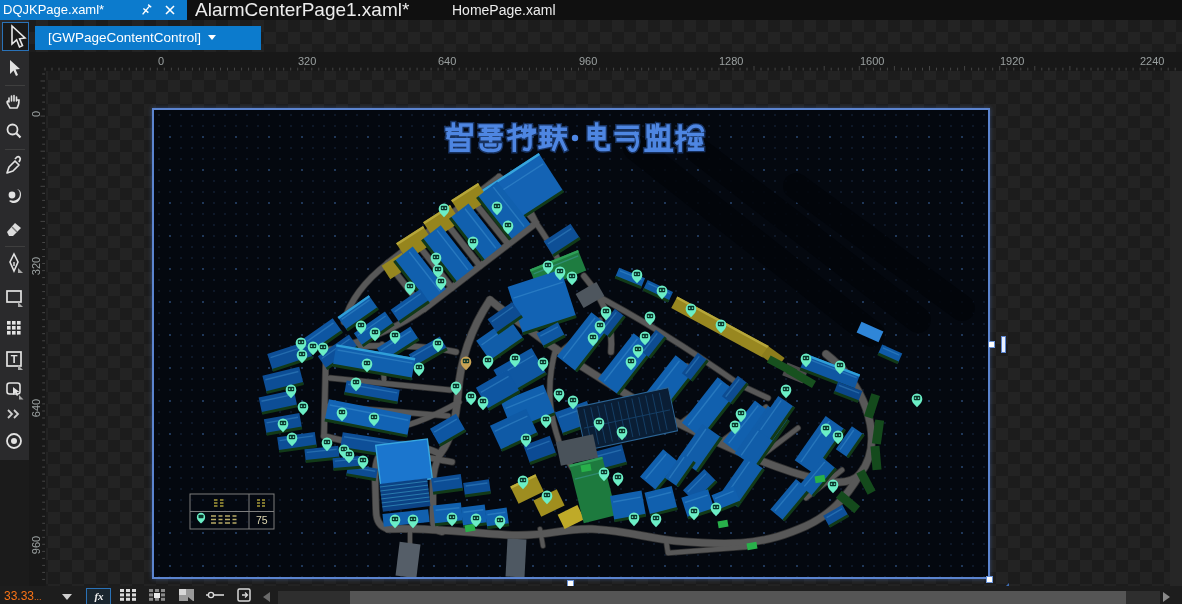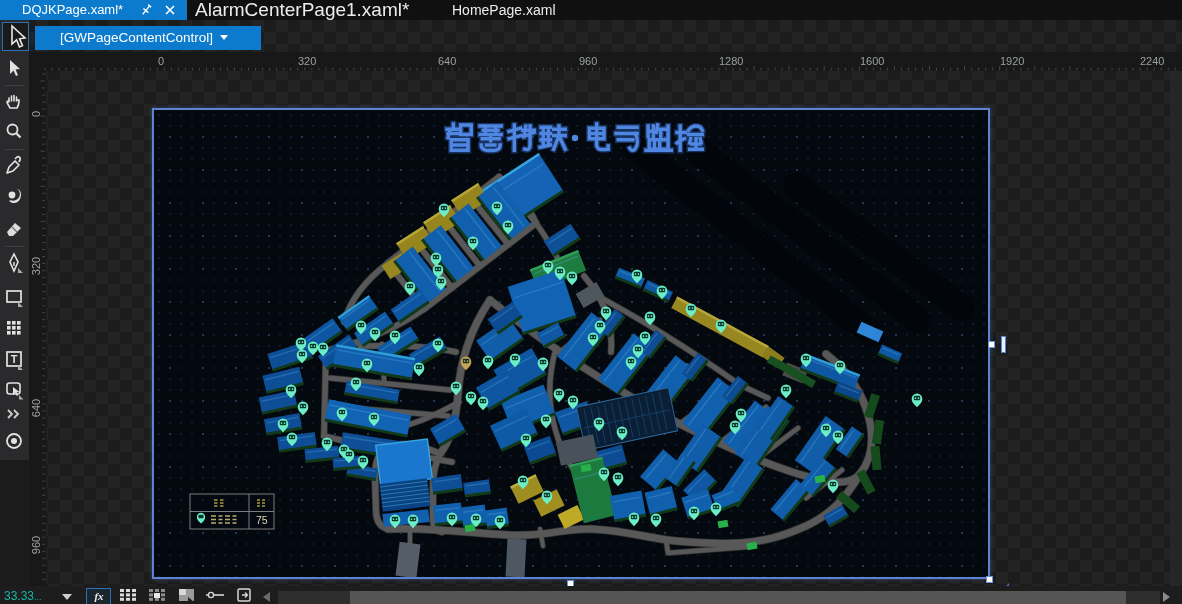--- a/index.html
+++ b/index.html
@@ -5,37 +5,37 @@
 .abs{position:absolute}
 .checks{background-color:#1c1c1c;background-image:linear-gradient(45deg,#232323 25%,transparent 25%,transparent 75%,#232323 75%),linear-gradient(45deg,#232323 25%,transparent 25%,transparent 75%,#232323 75%);background-size:24px 24px;background-position:0 0,12px 12px;}
 .ti{position:absolute;left:3px}
 </style></head>
 <body>
 
 <div class="abs checks" style="left:0;top:20px;width:1182px;height:566px"></div>
 
 <div class="abs" style="left:0;top:0;width:1182px;height:20px;background:#101010"></div>
 
-<div class="abs" style="left:0;top:0;width:187px;height:20px;background:#0c7bcd;color:#fff;font-size:13px;line-height:20px;padding-left:22px">DQJKPage.xaml*</div>
+<div class="abs" style="left:0;top:0;width:187px;height:20px;background:#0c7bcd;color:#fff;font-size:13px;line-height:20px;padding-left:3px">DQJKPage.xaml*</div>
 
 <svg class="abs" style="left:139px;top:3px" width="14" height="14" viewBox="0 0 14 14">
     <g transform="rotate(40 7 7)">
       <path d="M5.2,1.5 h4 M7.2,1.5 v5.5 M4,7.5 h6.5 M7.2,7.5 v5" stroke="#fff" stroke-width="1.4" fill="none"></path>
     </g>
   </svg>
 
 <svg class="abs" style="left:163px;top:3px" width="14" height="14" viewBox="0 0 14 14">
     <path d="M3,3 L11,11 M11,3 L3,11" stroke="#fff" stroke-width="1.6"></path>
   </svg>
 
 <div class="abs" style="left:195px;top:0;height:20px;color:#ececec;font-size:19px;line-height:20px">AlarmCenterPage1.xaml*</div>
 
 <div class="abs" style="left:452px;top:0;height:20px;color:#ececec;font-size:14px;line-height:20px">HomePage.xaml</div>
 
-<div class="abs" style="left:35px;top:26px;width:226px;height:24px;background:#0c7bcd;color:#fff;font-size:13.5px;line-height:24px;padding-left:25px">[GWPageContentControl] <span style="display:inline-block;margin-left:3px;vertical-align:2px;width:0;height:0;border-left:4px solid transparent;border-right:4px solid transparent;border-top:5px solid #fff"></span></div>
+<div class="abs" style="left:35px;top:26px;width:226px;height:24px;background:#0c7bcd;color:#fff;font-size:13.5px;line-height:24px;padding-left:13px">[GWPageContentControl] <span style="display:inline-block;margin-left:3px;vertical-align:2px;width:0;height:0;border-left:4px solid transparent;border-right:4px solid transparent;border-top:5px solid #fff"></span></div>
 
 <div class="abs" style="left:0;top:20px;width:29px;height:440px;background:#2a2a2c"></div>
 <div class="abs" style="left:0;top:460px;width:29px;height:126px;background:#1b1b1b"></div>
 
 <div class="abs" style="left:2px;top:22px;width:27px;height:29px;background:#1a1a1a;border:1px solid #2a72b8"></div>
 <svg class="abs" style="left:5px;top:24px" width="24" height="26" viewBox="0 0 24 26">
     <path d="M7,2 L7,20 L11.6,15.8 L14.5,23 L17.5,21.6 L14.6,14.8 L20,14 Z" fill="none" stroke="#e8e8e8" stroke-width="1.6"></path>
   </svg>
 <svg class="ti" style="top:57px" width="22" height="22" viewBox="0 0 22 22">
     <path d="M7,3 L7,17 L10.5,13.5 L13,19 L15,18 L12.6,12.6 L17,12 Z" fill="#e2e2e2"></path>
@@ -1452,21 +1452,21 @@
 
 <div class="abs" style="left:1001px;top:336px;width:5px;height:17px;background:#e8f0ff;border:1px solid #5b84cf"></div>
 
 <div class="abs" style="left:986px;top:576px;width:7px;height:7px;background:#fff;border:1px solid #6a93d8"></div>
 
 <div class="abs" style="left:1001px;top:583px;width:0;height:0;border-left:8px solid transparent;border-bottom:8px solid #3d6db5"></div>
 
 <div class="abs" style="left:567px;top:580px;width:7px;height:7px;background:#fff;border:1px solid #6a93d8"></div>
 
 <div class="abs" style="left:0;top:586px;width:1182px;height:18px;background:#1d1d1d"></div>
-<div style="position:absolute;left:4px;top:589px;font-size:12px;color:#14b8a6;">33.33<span style="font-size:9px;">...</span></div>
+<div style="position:absolute;left:4px;top:589px;font-size:12px;color:#f97316;">33.33<span style="font-size:9px;">...</span></div>
 <div style="position:absolute;left:62px;top:594px;width:0;height:0;border-left:5px solid transparent;border-right:5px solid transparent;border-top:6px solid #cfcfcf;"></div>
 <div style="position:absolute;left:86px;top:588px;width:25px;height:17px;border:1px solid #2a72b8;background:#1b262e;"><svg width="25" height="14" viewBox="0 0 25 14">
       <text x="12" y="11" font-size="11" font-style="italic" font-weight="bold" fill="#eee" text-anchor="middle" font-family="Liberation Serif, serif">fx</text>
     </svg></div>
 <div style="position:absolute;left:116px;top:588px;width:25px;height:15px;"><svg width="25" height="14" viewBox="0 0 25 14">
       <rect x="4" y="1.0" width="4" height="3" fill="#dcdcdc"></rect>
       <rect x="10" y="1.0" width="4" height="3" fill="#dcdcdc"></rect>
       <rect x="16" y="1.0" width="4" height="3" fill="#dcdcdc"></rect>
       <rect x="4" y="5.4" width="4" height="3" fill="#dcdcdc"></rect>
       <rect x="10" y="5.4" width="4" height="3" fill="#dcdcdc"></rect>

